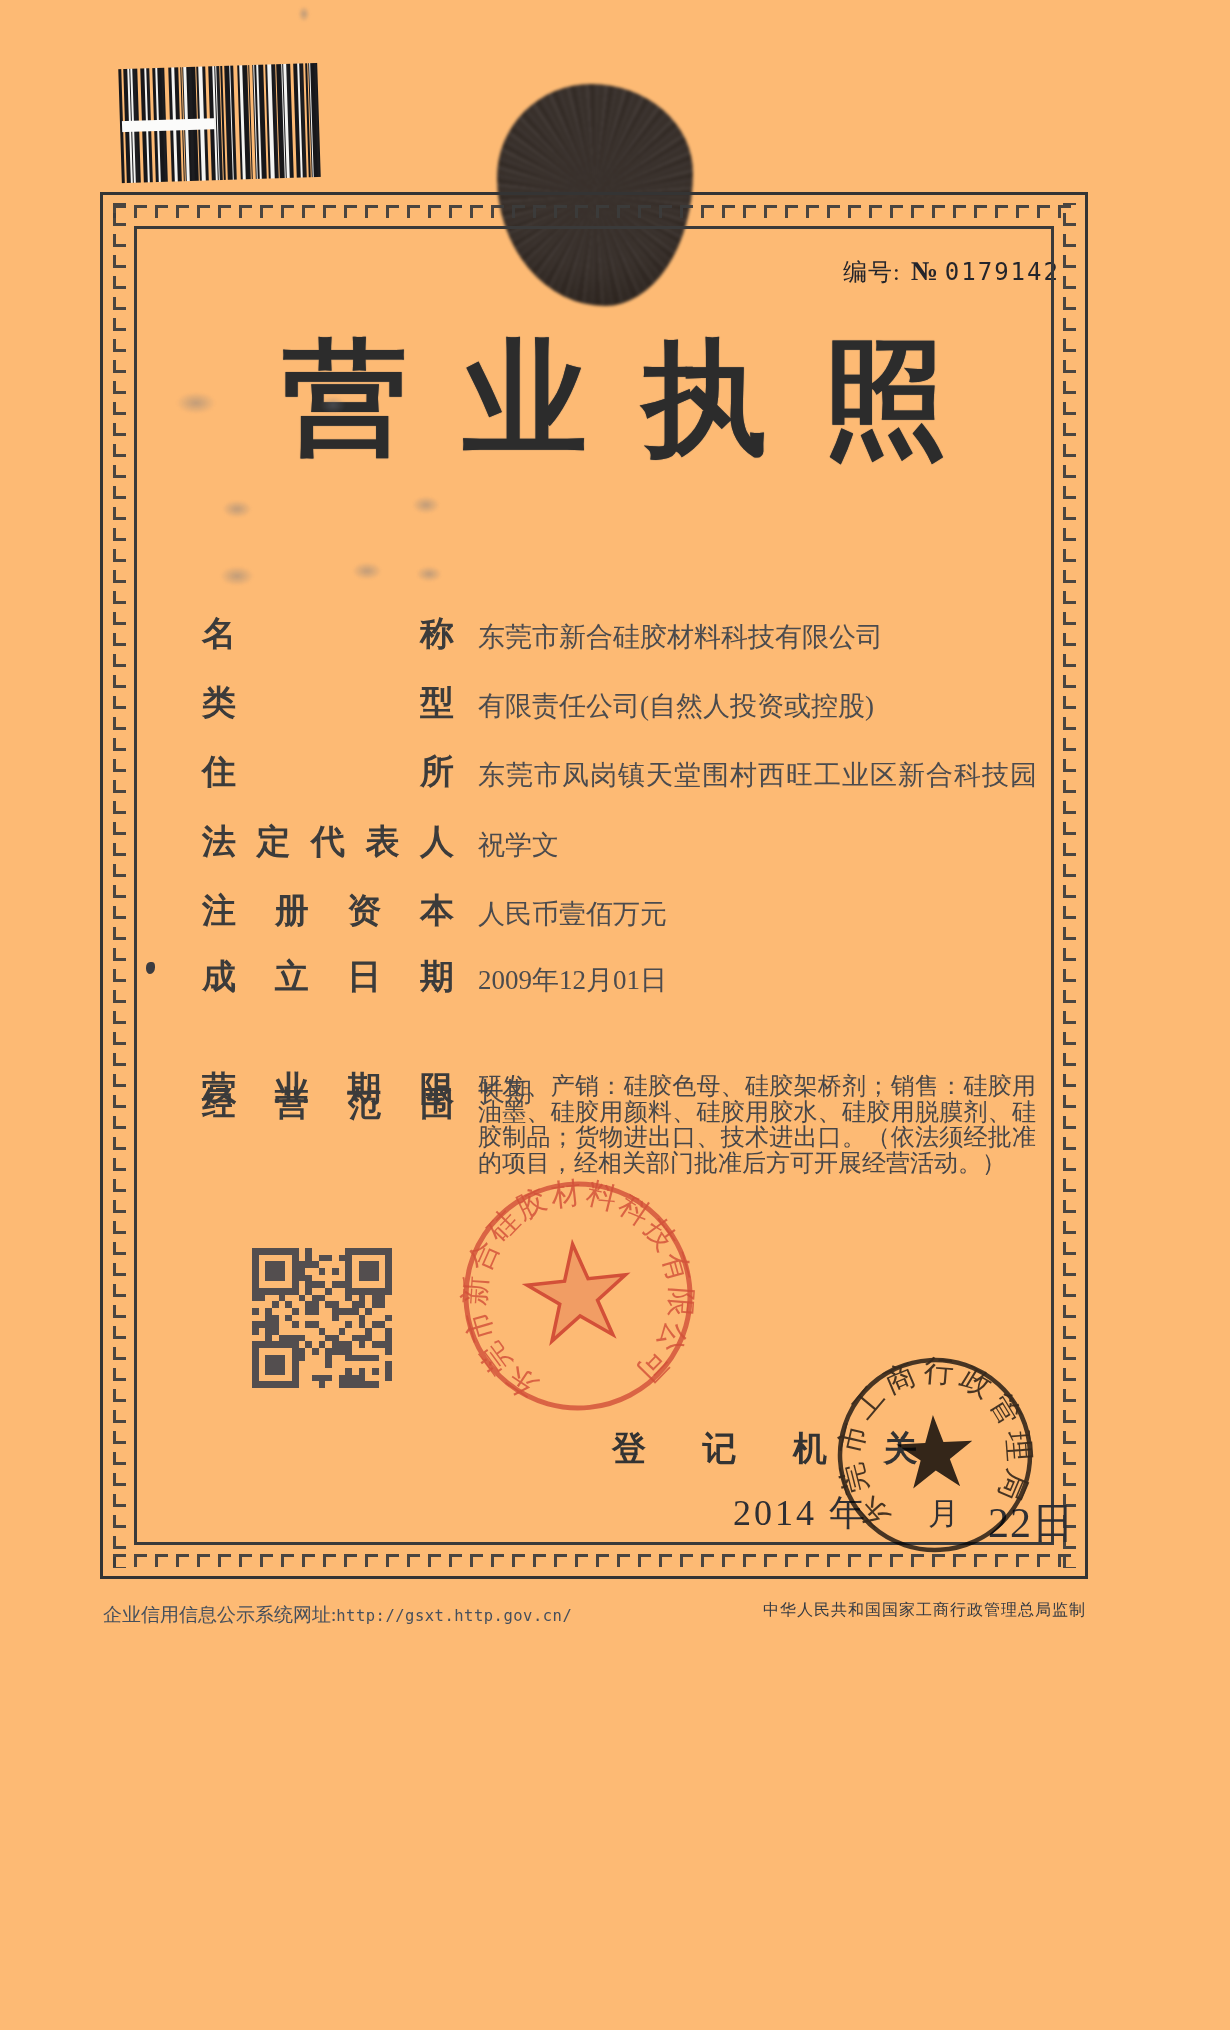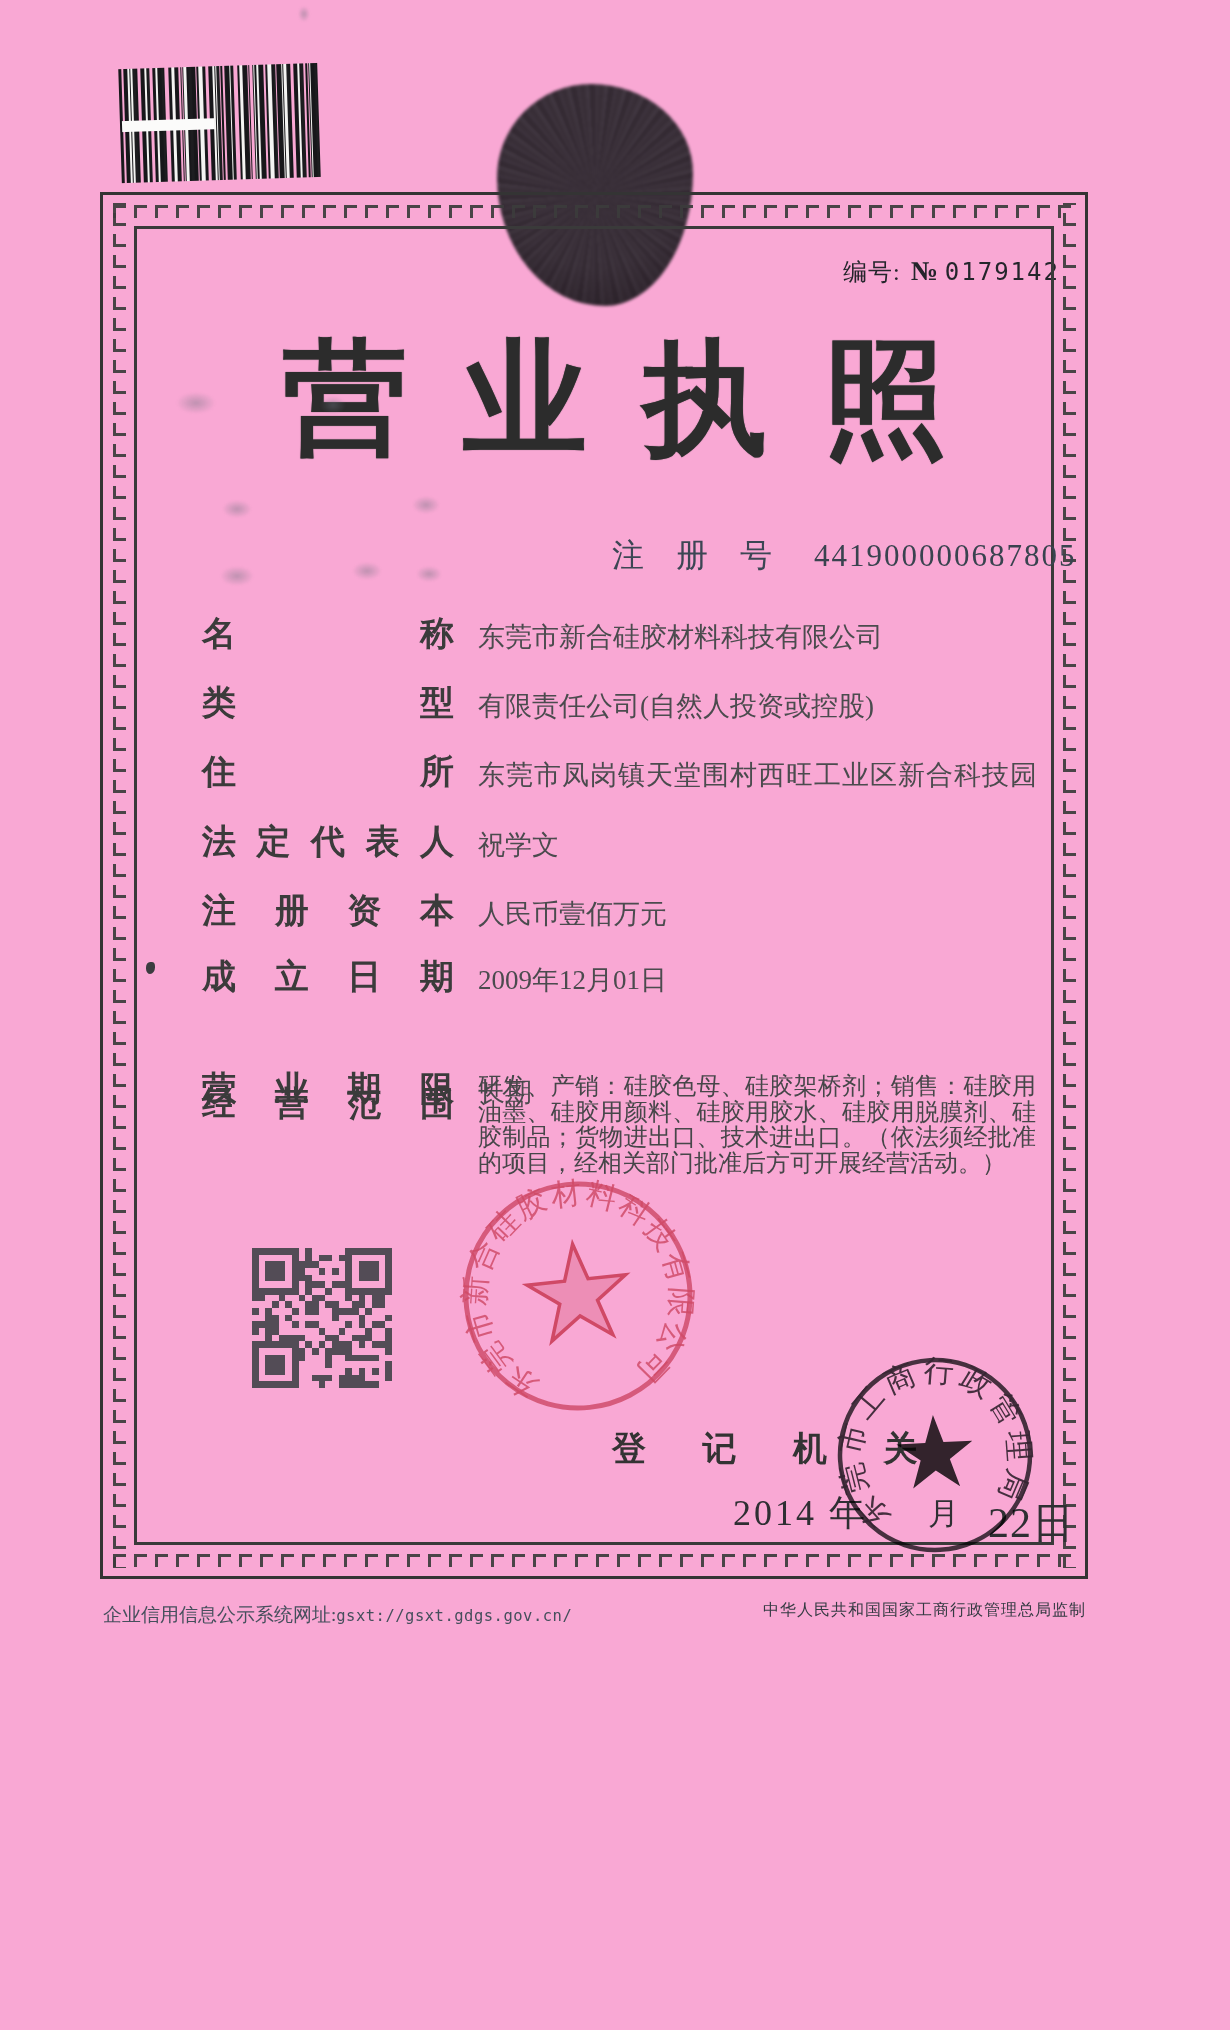--- a/index.html
+++ b/index.html
@@ -1,18 +1,18 @@
 <!DOCTYPE html>
 <html><head>
 <meta charset="utf-8">
 <style>
   html,body{margin:0;padding:0;background:#ffffff;}
   .screen{
     position:relative;width:1230px;height:2030px;overflow:hidden;
-    background:#f9a8d4;
+    background:#fdba74;
     font-family:"Liberation Serif","DejaVu Serif",serif;
     color:#3a3a3a;
   }
   .abs{position:absolute;}
 
   
   .barcode{
     left:120px;top:66px;width:202px;height:114px;
     transform:rotate(-1.8deg);
     background-image:
@@ -146,24 +146,20 @@
     <div class="frame-inner"></div>
   </div>
 
   <div class="abs doc-title">
     <span>营</span>
     <span>业</span>
     <span>执</span>
     <span>照</span>
   </div>
 
-  <div class="abs regline">
-    <span class="reg-label">注 册 号</span>
-    <span class="reg-number">441900000687805</span>
-  </div>
 
   <div class="abs frow r0">
     <div class="flabel">名称</div>
     <div class="fvalue">东莞市新合硅胶材料科技有限公司</div>
   </div>
   <div class="abs frow r1">
     <div class="flabel">类型</div>
     <div class="fvalue">有限责任公司(自然人投资或控股)</div>
   </div>
   <div class="abs frow r2">
@@ -652,21 +648,21 @@
   <svg class="abs seal registry-seal" width="204" height="204" viewBox="-102 -102 204 204">
     <circle cx="0" cy="0" r="95" fill="none" stroke="#232327" stroke-width="4.5" opacity=".92"></circle>
     <path id="registrySealArc" d="M -45.6 58.3 A 74 74 0 1 1 45.6 58.3" fill="none"></path>
     <text font-size="30" fill="#222226" letter-spacing="5" opacity=".92" font-family="Liberation Serif, DejaVu Serif, serif">
       <textPath href="#registrySealArc">东莞市工商行政管理局</textPath>
     </text>
     <path d="M0,-40 L9.1,-12.5 L38,-12.4 L14.6,4.8 L23.5,32.4 L0,15.4 L-23.5,32.4 L-14.6,4.8 L-38,-12.4 L-9.1,-12.5 Z" fill="#1d1d1f"></path>
   </svg>
 
   <div class="abs footer-left">
-    <span>企业信用信息公示系统网址:</span><span class="url">gsxt://gsxt.gdgs.gov.cn/</span>
+    <span>企业信用信息公示系统网址:</span><span class="url">http://gsxt.http.gov.cn/</span>
   </div>
   <div class="abs footer-right">中华人民共和国国家工商行政管理总局监制</div>
 
   <div class="smudge" style="left:298px;top:6px;width:12px;height:16px"></div>
   <div class="smudge" style="left:176px;top:392px;width:40px;height:22px"></div>
   <div class="smudge" style="left:320px;top:396px;width:26px;height:18px"></div>
   <div class="smudge" style="left:222px;top:500px;width:30px;height:18px"></div>
   <div class="smudge" style="left:412px;top:496px;width:28px;height:18px"></div>
   <div class="smudge" style="left:220px;top:566px;width:34px;height:20px"></div>
   <div class="smudge" style="left:352px;top:562px;width:30px;height:18px"></div>

